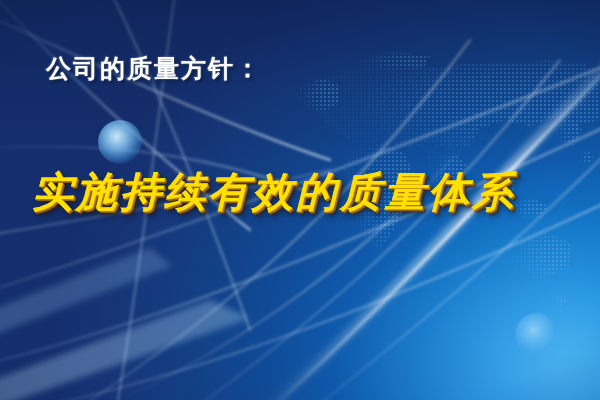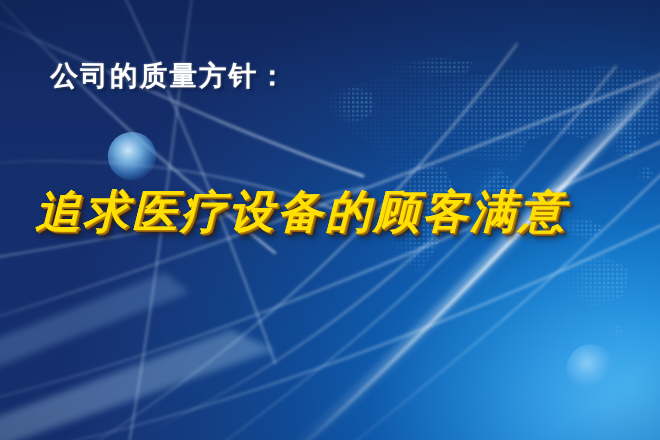--- a/index.html
+++ b/index.html
@@ -209,16 +209,16 @@
   <div class="layer" style="background: radial-gradient(ellipse 300px 230px at 92% 92%, rgba(150,215,255,0.30) 0%, rgba(120,200,250,0.10) 45%, rgba(0,0,0,0) 72%);"></div>
 
   <div class="layer bg-vignette"></div>
   <div class="layer bg-topshade"></div>
 
   <div class="node" style="left:98px; top:120px; width:44px; height:44px;"></div>
   <div class="node" style="left:515px; top:313px; width:44px; height:44px; opacity:0.55;"></div>
 
   <div class="headline">公司的质量方针：</div>
 
-  <div class="policy-line l1">追求医疗设备的顾客满意</div>
+  <div class="policy-line l1">实施持续有效的质量体系</div>
 
 
 </div>
 
 </body></html>

